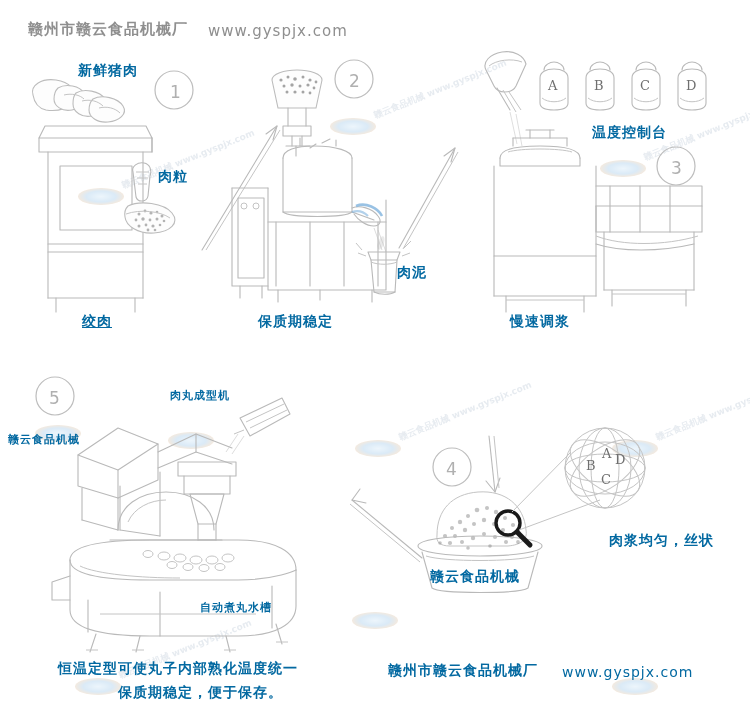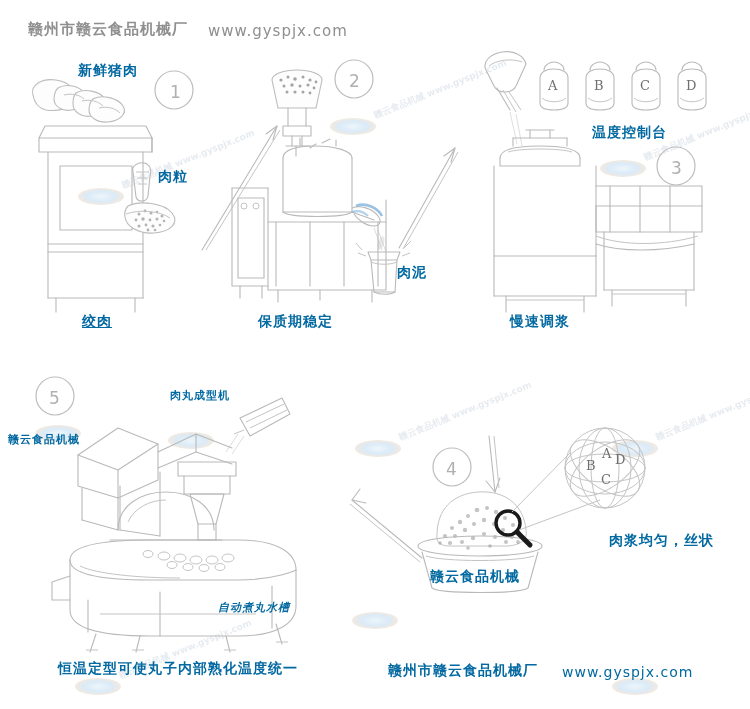--- a/index.html
+++ b/index.html
@@ -443,22 +443,23 @@
   <div class="txt cn cap" style="left:592px;top:124px;">温度控制台</div>
 
   <div class="txt cn cap" style="left:82px;top:313px;text-decoration:underline;">绞肉</div>
   <div class="txt cn cap" style="left:258px;top:313px;">保质期稳定</div>
   <div class="txt cn cap" style="left:510px;top:313px;font-family:Liberation Serif, serif;">慢速调浆</div>
 
   <div class="txt cn cap" style="left:430px;top:568px;">赣云食品机械</div>
 
   <div class="txt cn small" style="left:8px;top:432px;">赣云食品机械</div>
   <div class="txt cn small" style="left:170px;top:388px;">肉丸成型机</div>
-  <div class="txt cn small" style="left:218px;top:600px;font-style:italic;">自动煮丸水槽</div>
+  <div class="txt cn small" style="left:200px;top:600px;">自动煮丸水槽</div>
 
   <div class="txt cn cap" style="left:609px;top:532px;">肉浆均匀，丝状</div>
 
   <div class="txt cn cap" style="left:58px;top:660px;">恒温定型可使丸子内部熟化温度统一</div>
+  <div class="txt cn cap" style="left:118px;top:684px;">保质期稳定，便于保存。</div>
 
   <div class="txt cn cap" style="left:388px;top:662px;">赣州市赣云食品机械厂</div>
   <div class="txt cap" style="left:562px;top:664px;font-family:'DejaVu Sans',sans-serif;">www.gyspjx.com</div>
 
 </div>
 
 </body></html>

